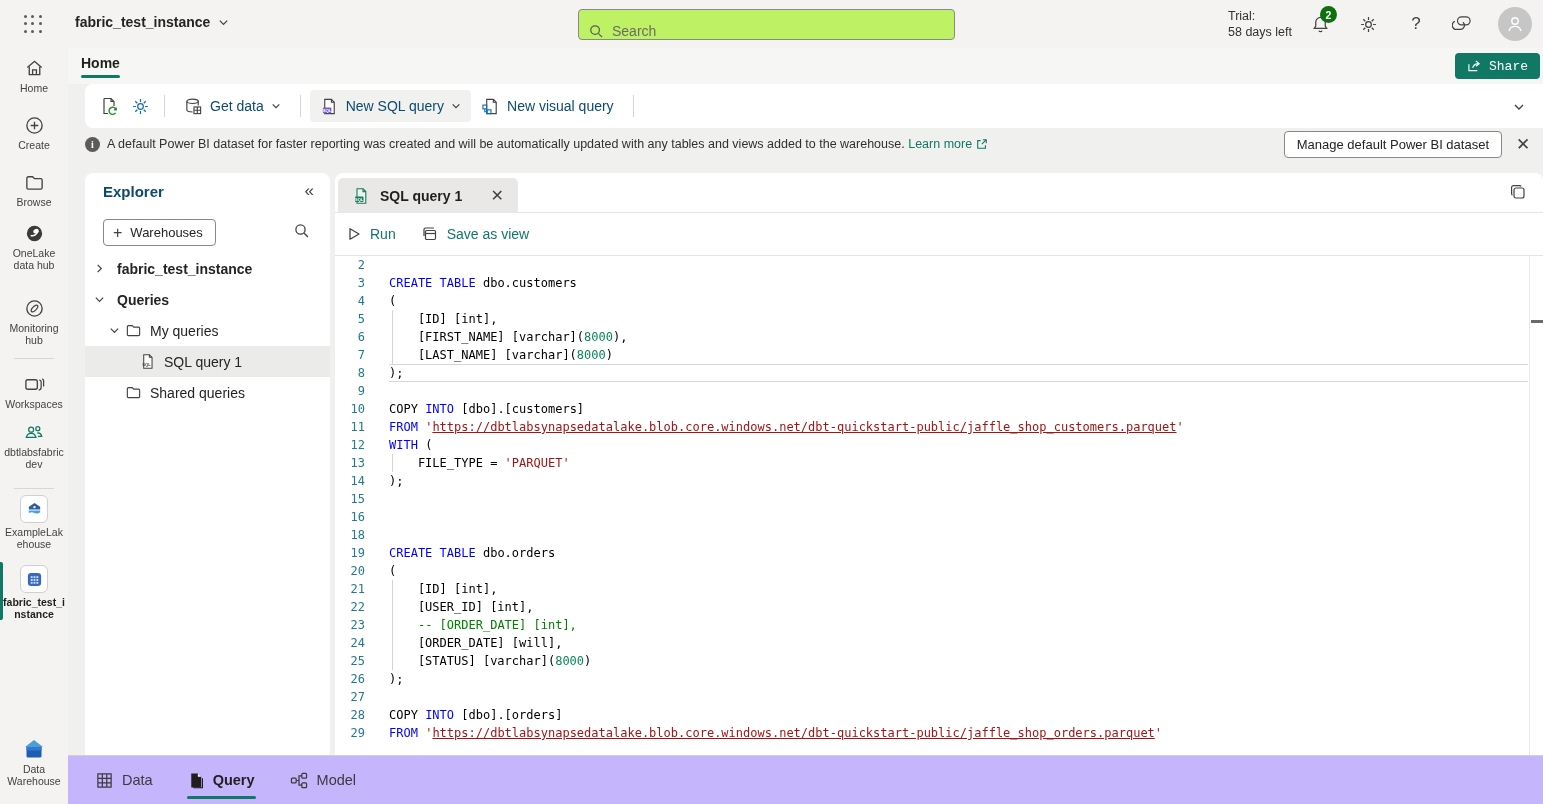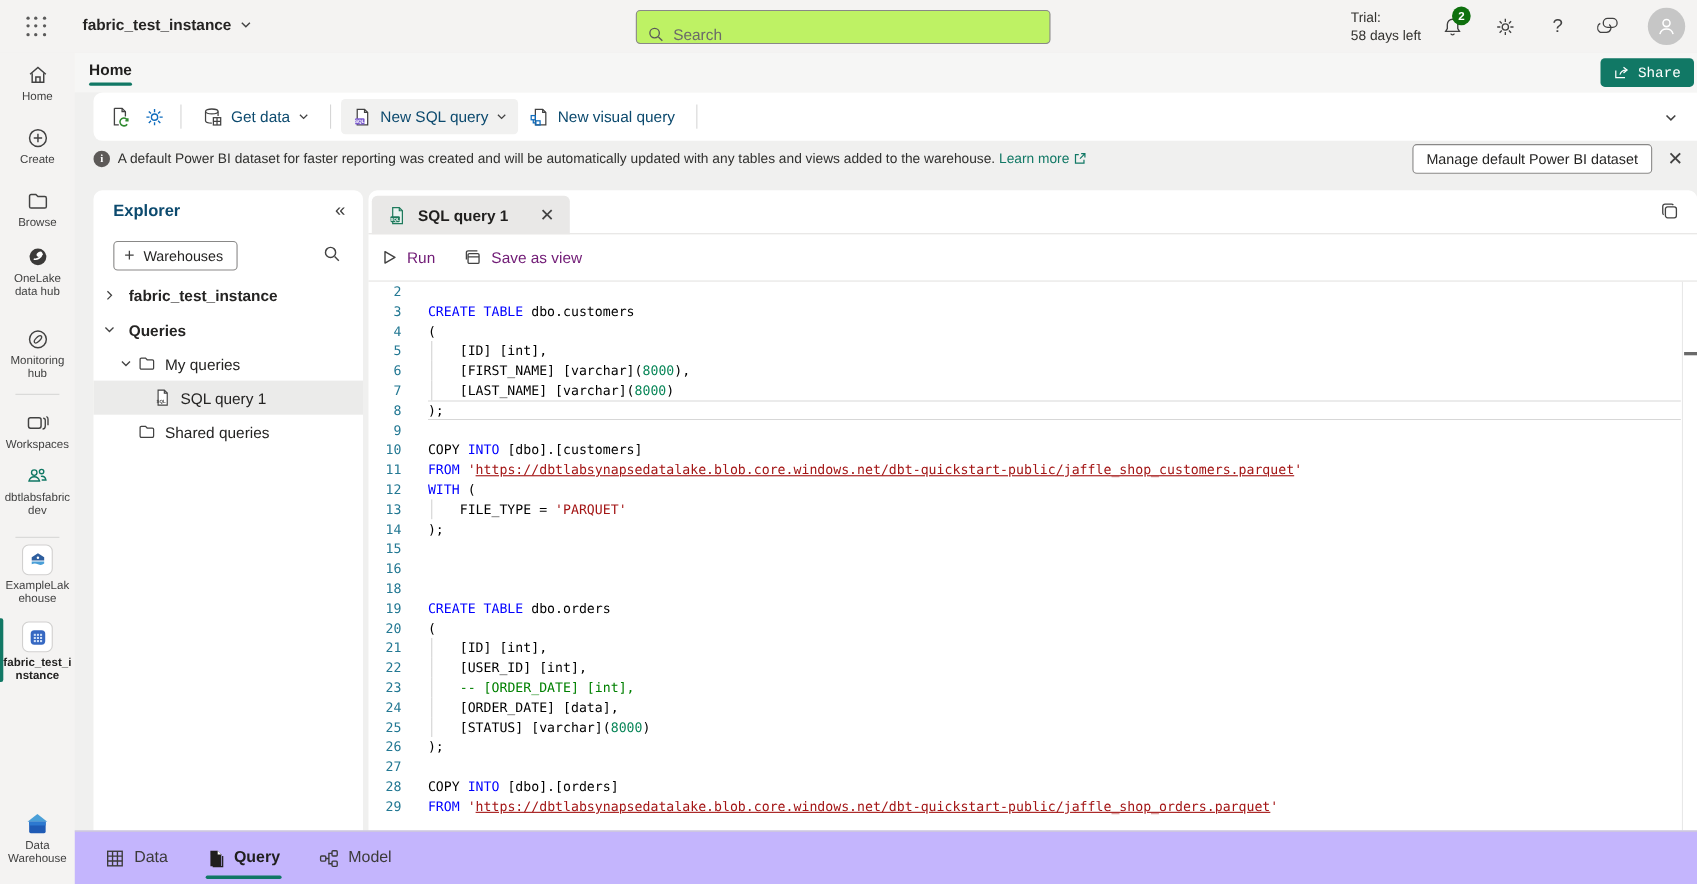--- a/index.html
+++ b/index.html
@@ -64,21 +64,21 @@
   .trow .ticon { display:flex; align-items:center; margin-right:8px; color:#424242; }
   .bold { font-weight:600; }
 
   .editor { position:absolute; left:335px; top:173px; width:1208px; height:582px; background:#fff; border-radius:8px 8px 0 0; }
   .tabbar { position:absolute; left:0; top:0; width:100%; height:40px; border-bottom:1px solid #e4e3e2; }
   .qtab { position:absolute; left:3px; top:5px; height:35px; width:180px; background:#e9e8e7; border-radius:5px 5px 0 0; display:flex; align-items:center; padding:0 10px 0 14px; gap:10px; cursor:pointer; }
   .qtab .tlabel { font-size:14px; font-weight:600; color:#201f1e; flex:1; }
   .tclose { font-size:16px; color:#424242; cursor:pointer; padding:0 4px; }
   .copy-ico { position:absolute; right:16px; top:10px; color:#424242; cursor:pointer; }
   .runbar { position:absolute; left:0; top:40px; width:100%; height:43px; border-bottom:1px solid #e4e3e2; display:flex; align-items:center; padding-left:12px; gap:26px; }
-  .act { display:flex; align-items:center; gap:9px; font-size:14px; color:#701a75; cursor:pointer; }
+  .act { display:flex; align-items:center; gap:9px; font-size:14px; color:#0f766e; cursor:pointer; }
 
   
   .code { position:absolute; left:0; top:83px; width:100%; height:499px; overflow:hidden; font-family:"DejaVu Sans Mono","Liberation Mono",monospace; font-size:12px; line-height:18px; }
   .cl { display:flex; height:18px; white-space:pre; }
   .ln { width:30px; text-align:right; color:#237893; flex:none; }
   .ct { flex:1; margin-left:24px; margin-right:15px; }
   .cl.cur .ct { box-shadow: inset 0 1px 0 #d7d7d7, inset 0 -1px 0 #d7d7d7; }
   .kw { color:#0000ff; }
   .str { color:#a31515; }
   .url { color:#a31515; text-decoration:underline; }
@@ -514,21 +514,21 @@
         <div class="cl"><span class="ln">13</span><span class="ct"><span class="ig"></span><span class="pl">    FILE_TYPE = </span><span class="str">'PARQUET'</span></span></div>
         <div class="cl"><span class="ln">14</span><span class="ct"><span class="pl">);</span></span></div>
         <div class="cl"><span class="ln">15</span><span class="ct"></span></div>
         <div class="cl"><span class="ln">16</span><span class="ct"></span></div>
         <div class="cl"><span class="ln">18</span><span class="ct"></span></div>
         <div class="cl"><span class="ln">19</span><span class="ct"><span class="kw">CREATE TABLE</span><span class="pl"> dbo.orders</span></span></div>
         <div class="cl"><span class="ln">20</span><span class="ct"><span class="pl">(</span></span></div>
         <div class="cl"><span class="ln">21</span><span class="ct"><span class="ig"></span><span class="pl">    [ID] [int],</span></span></div>
         <div class="cl"><span class="ln">22</span><span class="ct"><span class="ig"></span><span class="pl">    [USER_ID] [int],</span></span></div>
         <div class="cl"><span class="ln">23</span><span class="ct"><span class="ig"></span><span class="pl">    </span><span class="com">-- [ORDER_DATE] [int],</span></span></div>
-        <div class="cl"><span class="ln">24</span><span class="ct"><span class="ig"></span><span class="pl">    [ORDER_DATE] [data],</span></span></div>
+        <div class="cl"><span class="ln">24</span><span class="ct"><span class="ig"></span><span class="pl">    [ORDER_DATE] [will],</span></span></div>
         <div class="cl"><span class="ln">25</span><span class="ct"><span class="ig"></span><span class="pl">    [STATUS] [varchar](</span><span class="num">8000</span><span class="pl">)</span></span></div>
         <div class="cl"><span class="ln">26</span><span class="ct"><span class="pl">);</span></span></div>
         <div class="cl"><span class="ln">27</span><span class="ct"></span></div>
         <div class="cl"><span class="ln">28</span><span class="ct"><span class="pl">COPY </span><span class="kw">INTO</span><span class="pl"> [dbo].[orders]</span></span></div>
         <div class="cl"><span class="ln">29</span><span class="ct"><span class="kw">FROM</span><span class="pl"> </span><span class="str">'</span><span class="url">https://dbtlabsynapsedatalake.blob.core.windows.net/dbt-quickstart-public/jaffle_shop_orders.parquet</span><span class="str">'</span></span></div>
       </div>
   </div>
   <div class="ruler">
     <div class="ruler-mark"></div>
   </div>

